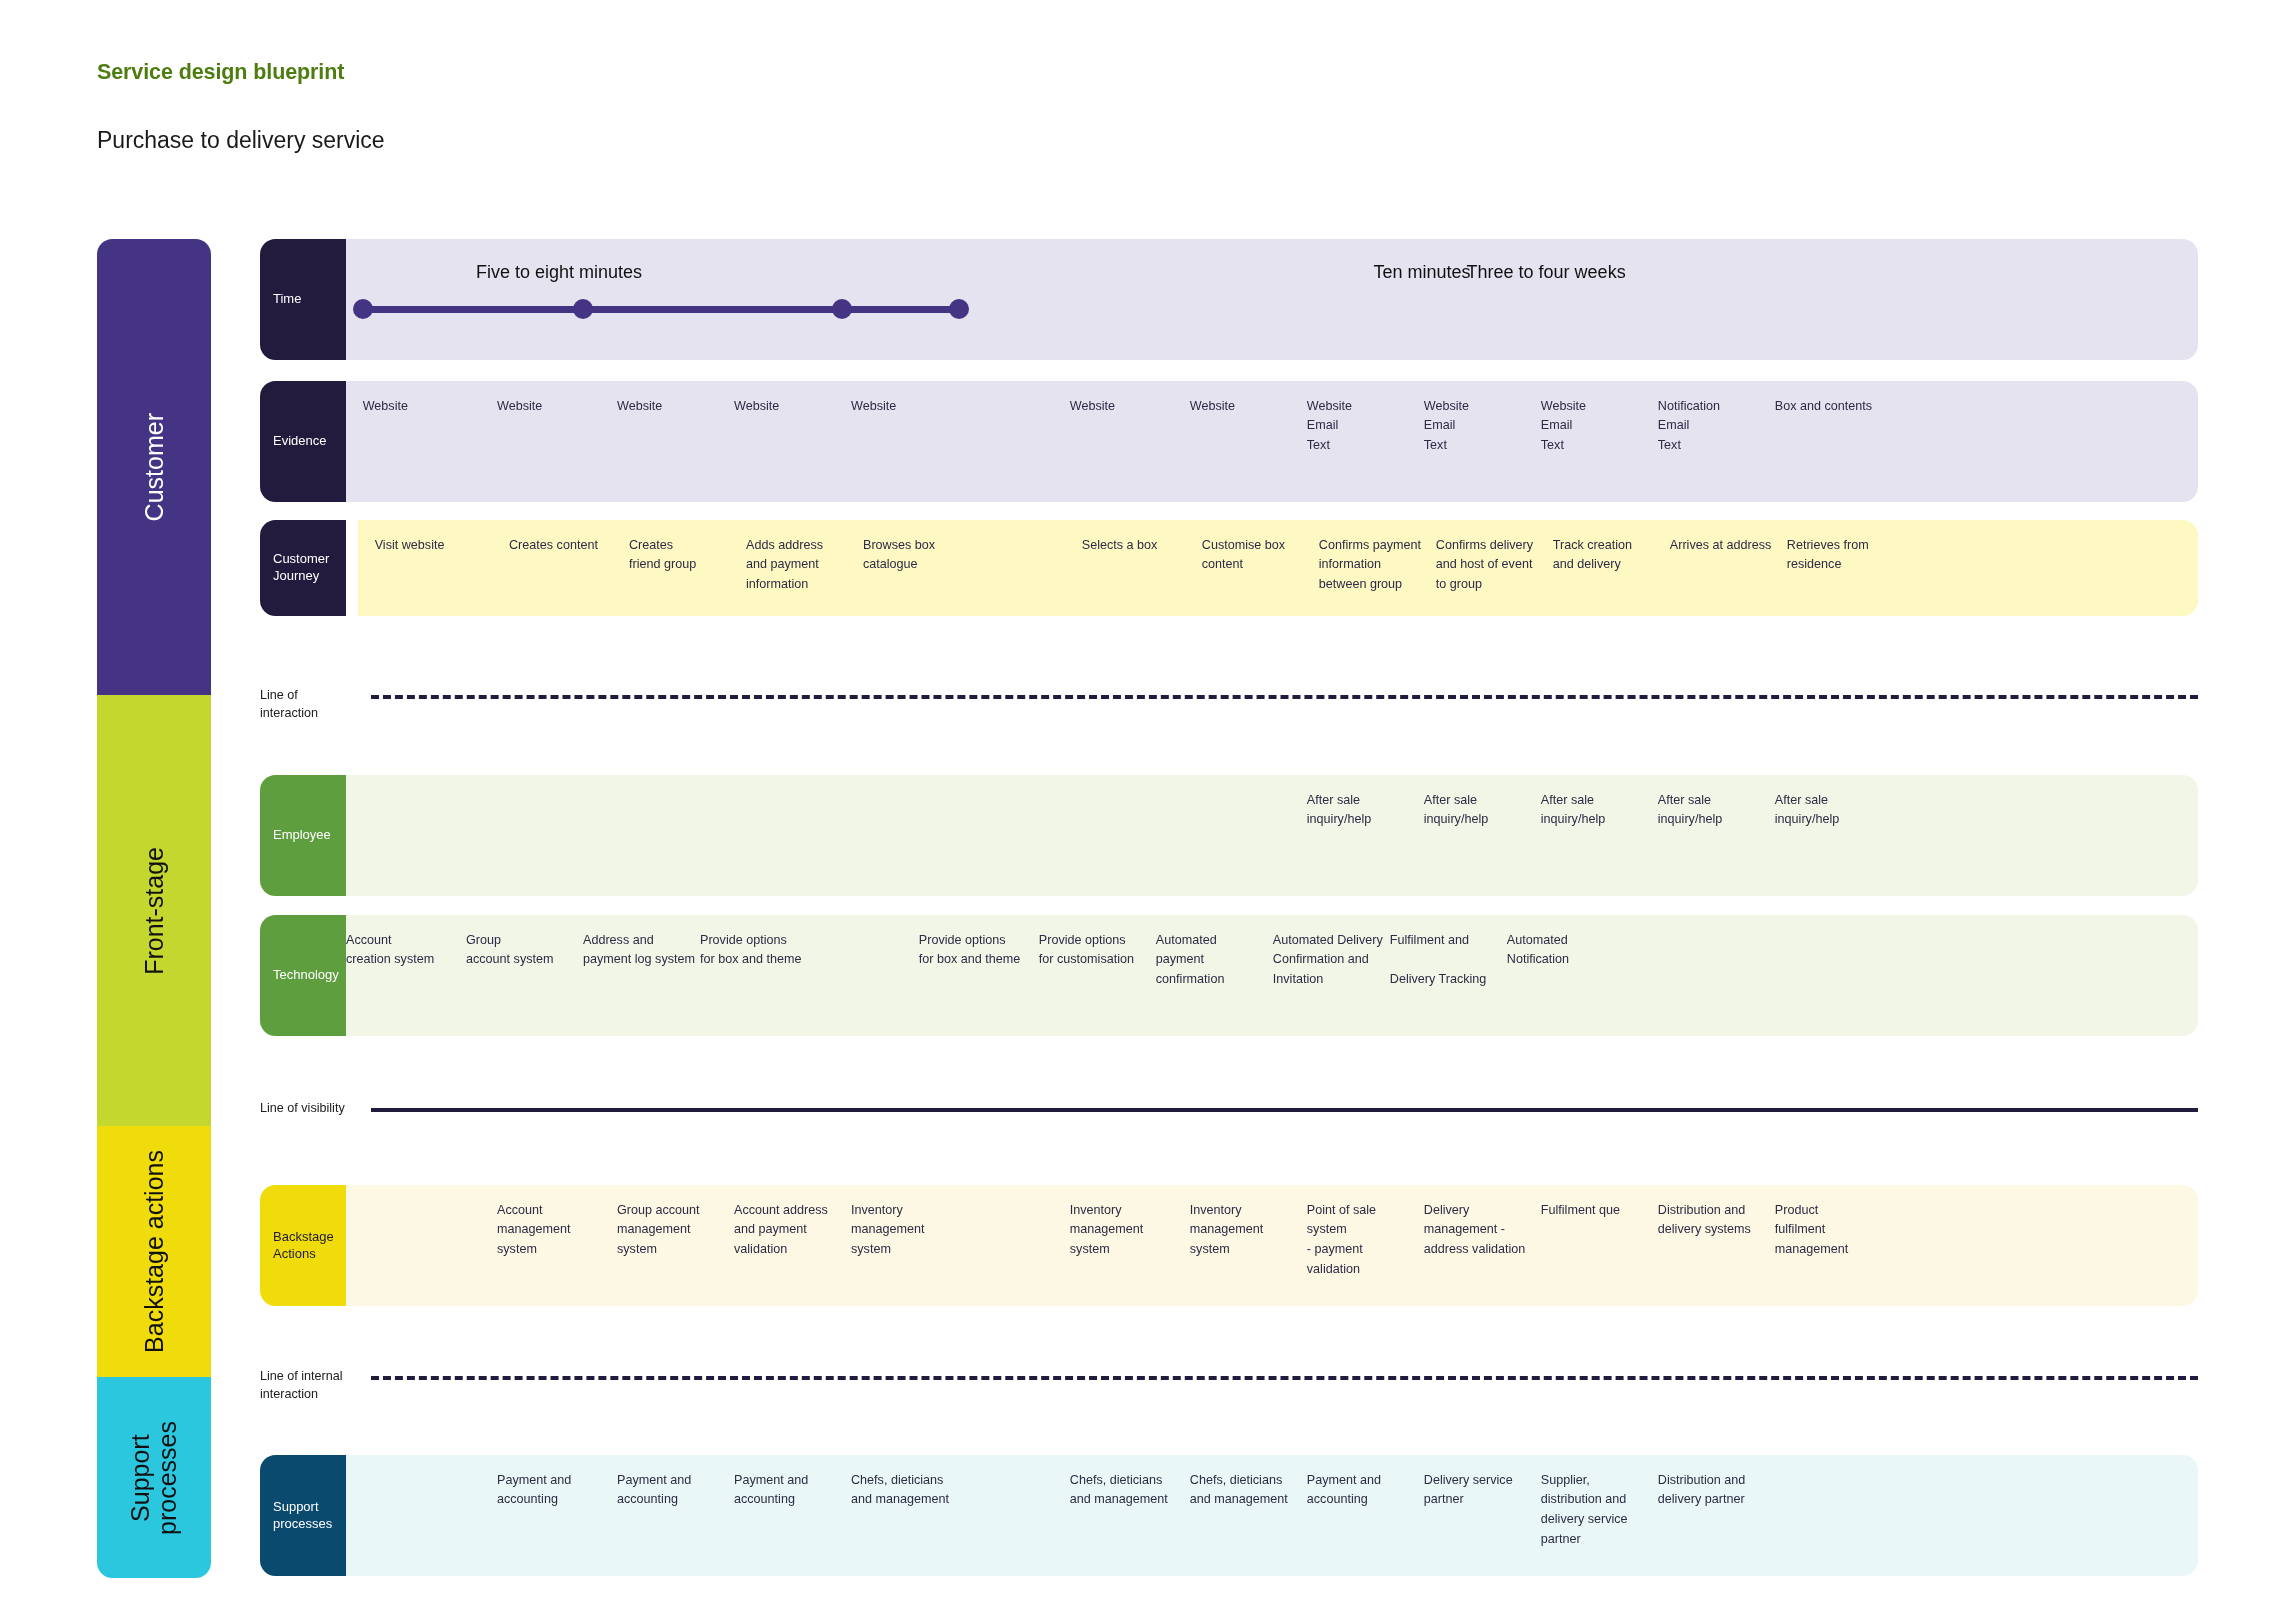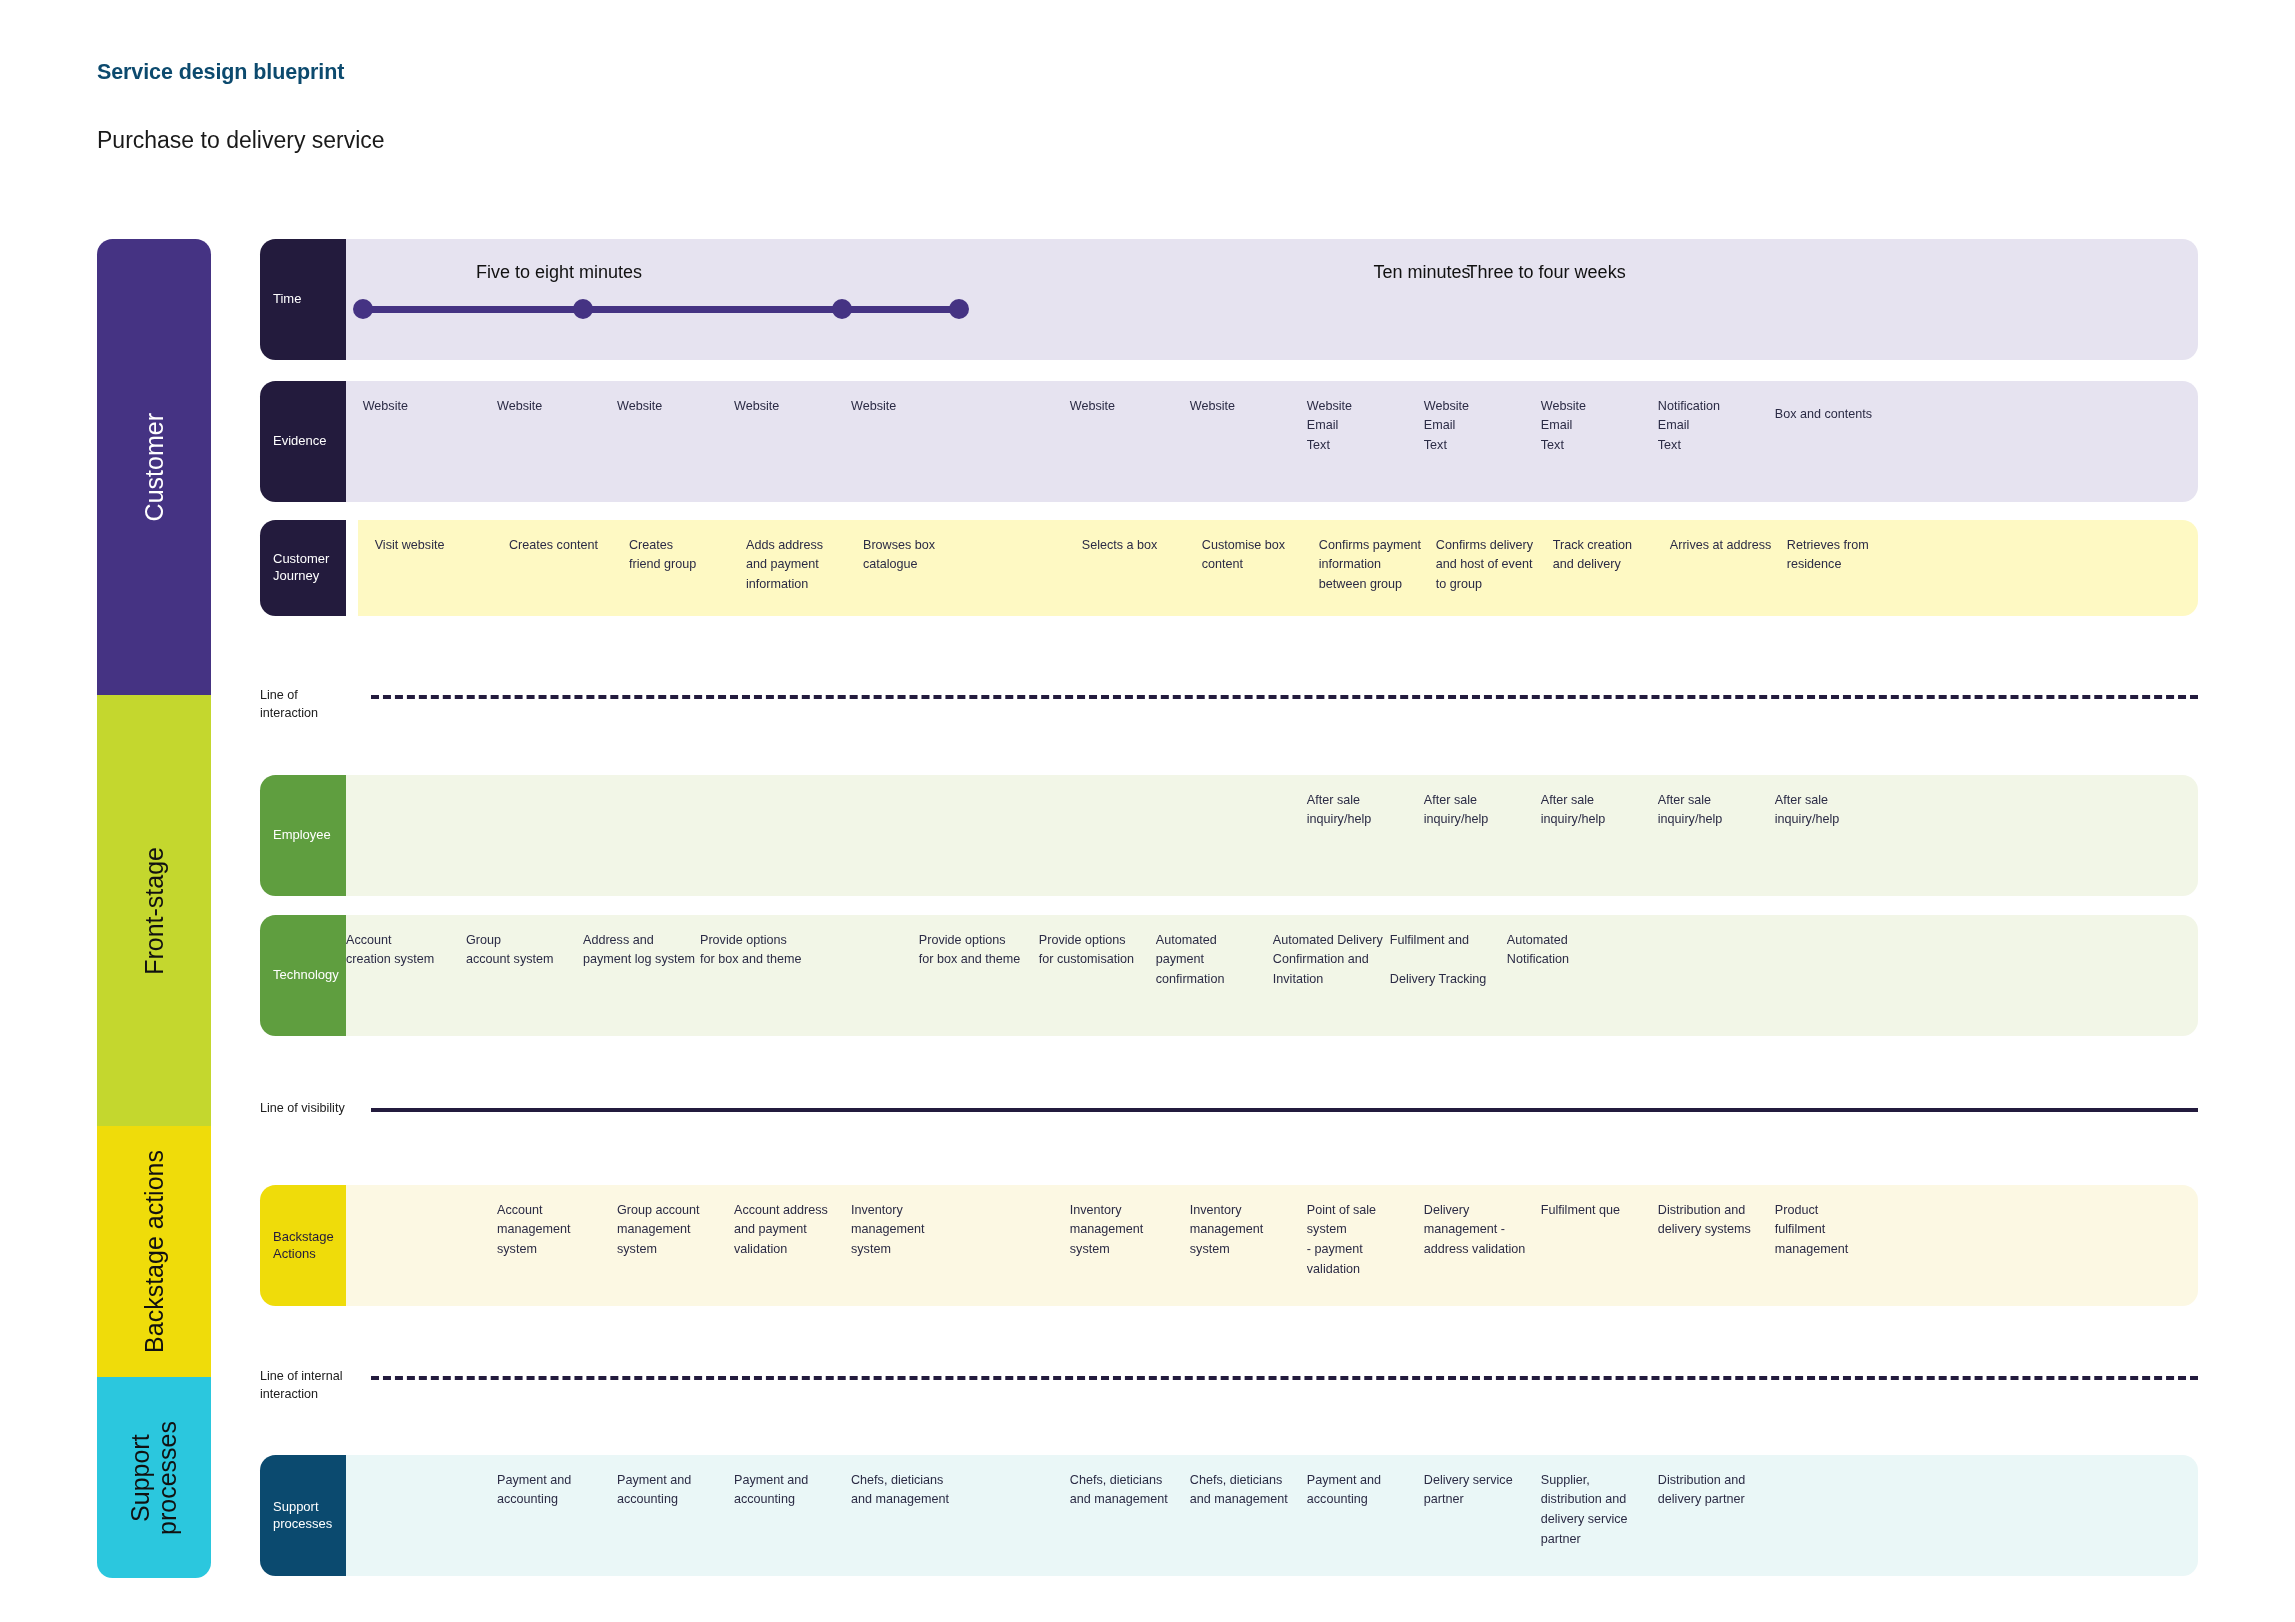--- a/index.html
+++ b/index.html
@@ -6,21 +6,21 @@
   html, body {
     margin: 0; padding: 0;
     background: #ffffff;
     font-family: "Liberation Sans", sans-serif;
   }
   body { width: 2295px; height: 1623px; position: relative; overflow: hidden; }
 
   
   #page-title {
     position: absolute; left: 97px; top: 60px;
-    font-size: 21.5px; font-weight: bold; color: #0c4a6e;
+    font-size: 21.5px; font-weight: bold; color: #4d7c0f;
     letter-spacing: -0.1px;
   }
   #page-subtitle {
     position: absolute; left: 97px; top: 127px;
     font-size: 23px; font-weight: 400; color: #1a1a1a;
   }
 
   
   #rail { position: absolute; left: 97px; top: 239px; width: 114px; height: 1339px; }
   .rail-seg {
@@ -194,21 +194,21 @@
 Text</div>
       <div class="cell" style="flex: 0 0 117px;">Website
 Email
 Text</div>
       <div class="cell" style="flex: 0 0 117px;">Website
 Email
 Text</div>
       <div class="cell" style="flex: 0 0 117px;">Notification
 Email
 Text</div>
-      <div class="cell" style="flex: 0 0 117px; margin-top: 8px;">Box and contents</div>
+      <div class="cell" style="flex: 0 0 117px;">Box and contents</div>
     </div>
 </div>
 
 <div class="band" id="band-journey">
   <div class="band-head">Customer
 Journey</div>
   <div class="band-body">
       <div class="cell" style="flex: 0 0 151px; padding-left: 16.7px;">Visit website</div>
       <div class="cell" style="flex: 0 0 120px;">Creates content</div>
       <div class="cell" style="flex: 0 0 117px;">Creates

